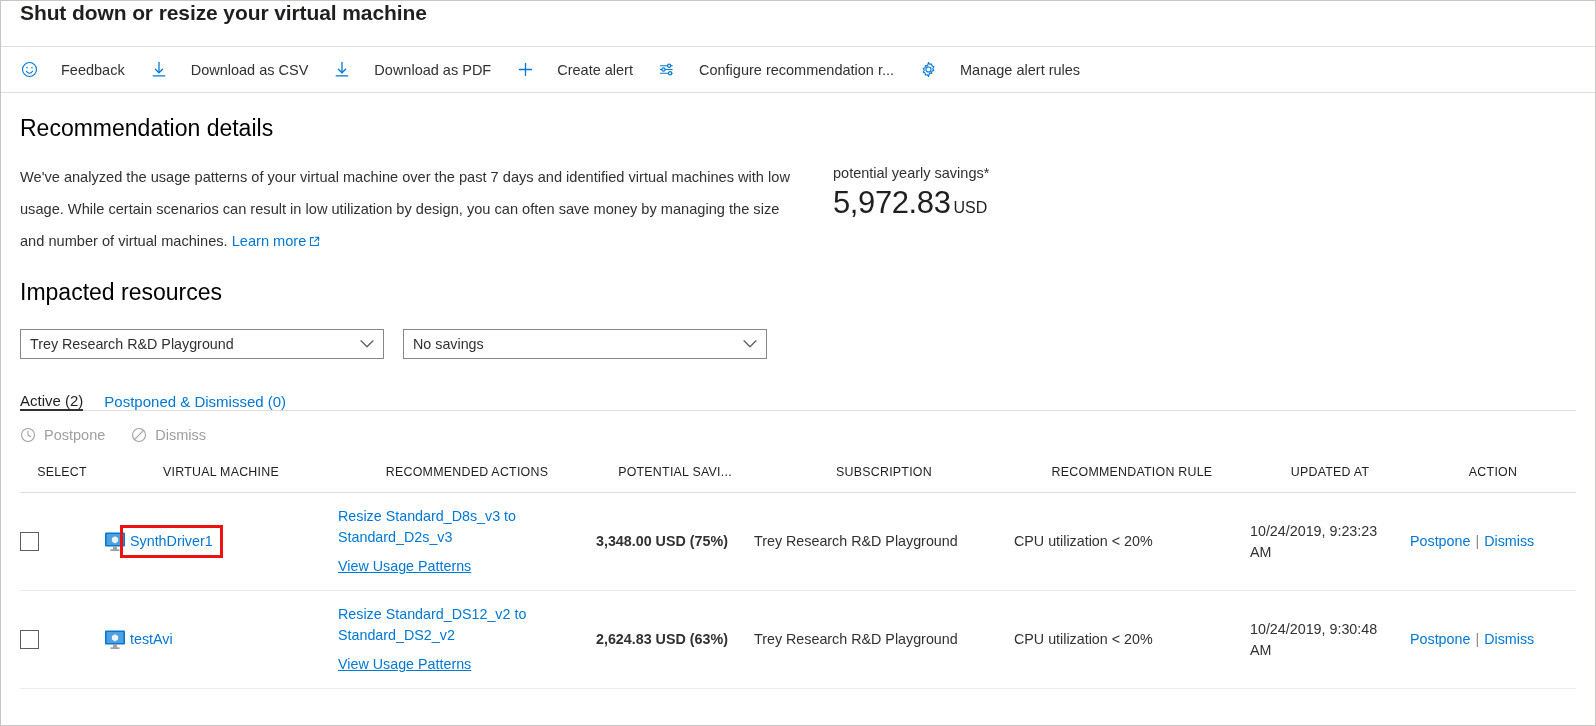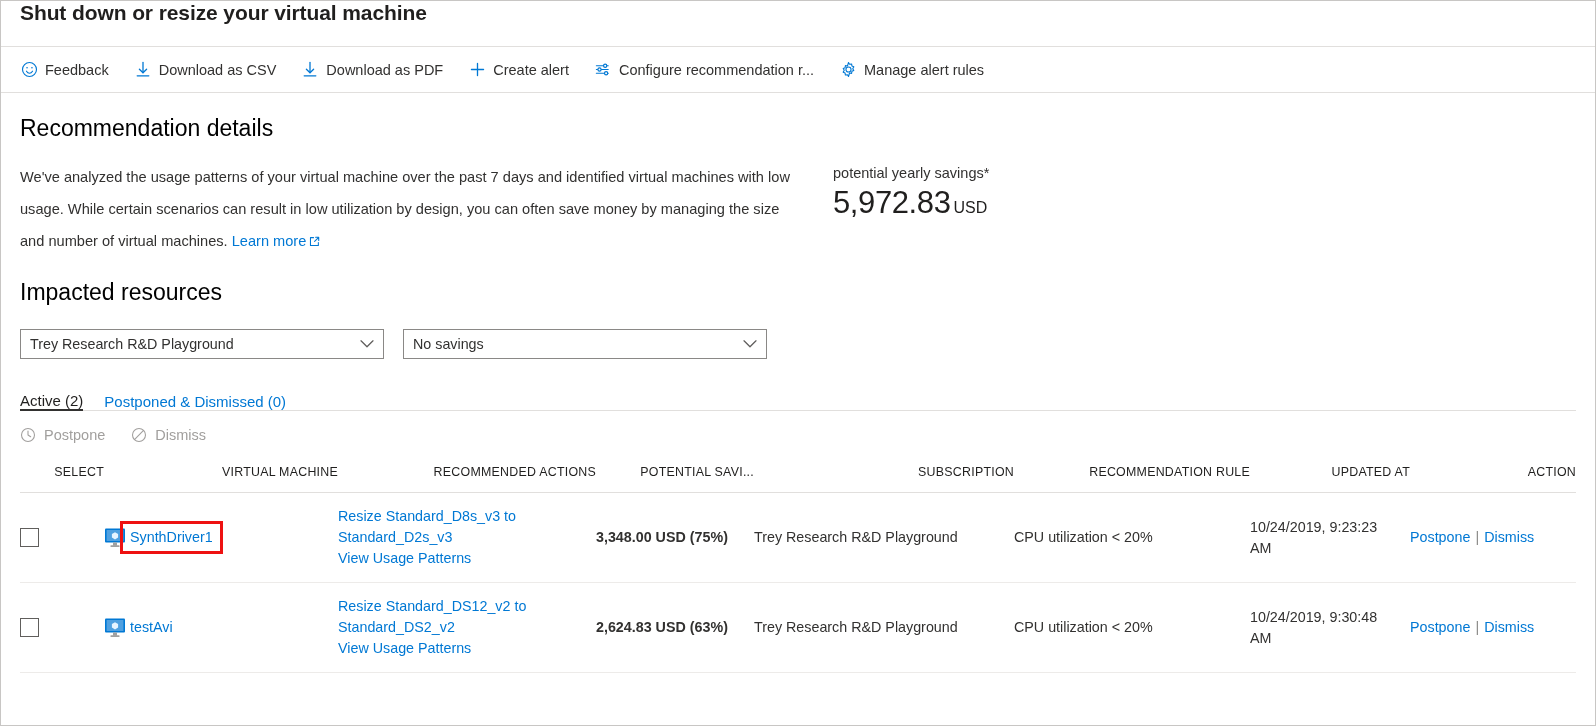--- a/index.html
+++ b/index.html
@@ -42,21 +42,21 @@
     height: 46px;
     display: flex;
     align-items: center;
     padding-left: 19px;
     gap: 25px;
     border-bottom: 1px solid #e1dfdd;
   }
   .cmd {
     display: flex;
     align-items: center;
-    gap: 7px;
+    gap: 23px;
     font-size: 14.5px;
     color: #323130;
     cursor: pointer;
     white-space: nowrap;
     height: 34px;
   }
   .cmd .ico {
     display: inline-flex;
     align-items: center;
     justify-content: center;
@@ -193,21 +193,21 @@
     color: #a19f9d;
   }
 
   
   table.grid {
     width: 1556px;
     border-collapse: collapse;
     table-layout: fixed;
   }
   table.grid th {
-    text-align: right;
+    text-align: center;
     font-size: 12.4px;
     font-weight: normal;
     color: #201f1e;
     text-transform: uppercase;
     letter-spacing: 0.25px;
     padding: 6px 0 13px 0;
     border-bottom: 1px solid #e1dfdd;
     vertical-align: bottom;
     white-space: nowrap;
     overflow: hidden;
@@ -254,21 +254,21 @@
     font-size: 14.3px;
     cursor: pointer;
   }
   .vm-name.highlight {
     outline: 3px solid #ee1111;
     padding: 3px 7px;
     margin: -3px -7px;
   }
 
   .act-line { color: #0078d4; cursor: pointer; display: block; }
-  .act-usage { color: #0078d4; cursor: pointer; display: block; margin-top: 0; }
+  .act-usage { color: #0078d4; cursor: pointer; display: block; margin-top: 8px; text-decoration: underline; }
 
   .savings-cell { font-weight: bold; color: #201f1e; }
 
   .actions-cell {
     color: #0078d4;
     white-space: nowrap;
     text-align: left;
   }
   .actions-cell .sep { color: #8a8886; margin: 0 5px; }
   .actions-cell a { color: #0078d4; cursor: pointer; }

